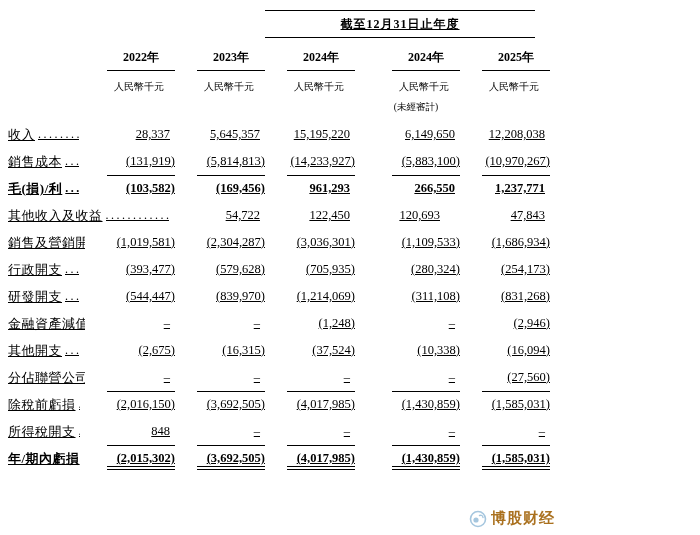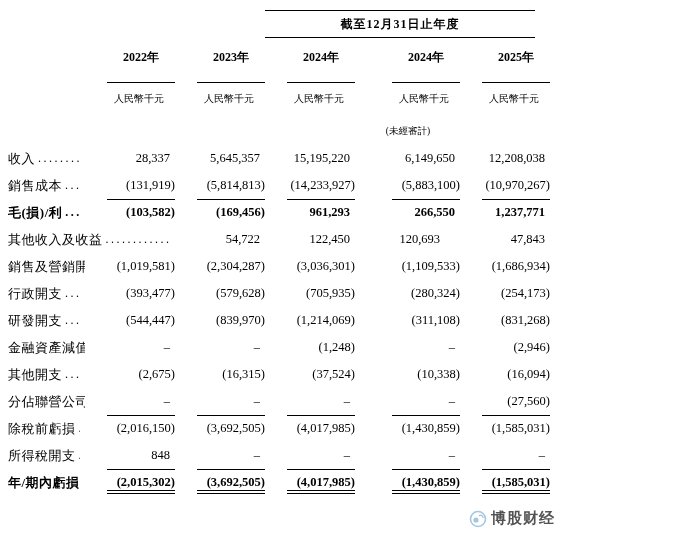--- a/index.html
+++ b/index.html
@@ -1,45 +1,45 @@
 <!DOCTYPE html>
 <html><head>
 <meta charset="utf-8">
 <style>
   html,body { margin:0; padding:0; background:#ffffff; }
   body {
     width:700px; height:535px; overflow:hidden; position:relative;
     font-family:"Liberation Serif","DejaVu Serif",serif; color:#000;
   }
-  .sheet { position:relative; width:560px; height:535px; box-sizing:border-box; padding:8px 10px 0 8px; }
+  .sheet { position:relative; width:560px; height:535px; box-sizing:border-box; padding:8px 10px 0 8px;text-decoration:underline; }
 
   
   .head-row { display:flex; margin-top:2px; }
   .head-spacer { flex:1; }
   .group {
     border-top:1px solid #000; border-bottom:1px solid #000;
     text-align:center; font-weight:bold; font-size:12px; letter-spacing:1px;
     padding:5px 0 4px;
   }
   .g1 { width:270px; }
   .head-gap { width:15px; }
   .g2 { width:180px; }
 
   .years-row, .units-row, .notes-row { display:flex; }
   .years-row { margin-top:9px; }
   .units-row { margin-top:5px; }
-  .notes-row { margin-top:14px; height:14px;gap:8px; }
+  .notes-row { margin-top:2px; height:14px; }
   .flex-spacer { flex:1; }
 
   .val { width:90px; text-align:right; white-space:nowrap; position:relative; box-sizing:border-box; }
   .gapped { margin-left:15px; }
 
   .year-label {
     display:inline-block; width:68px; text-align:center; font-weight:bold; font-size:12px;
-    border-bottom:1px solid #000; padding-bottom:16px;
+    border-bottom:1px solid #000; padding-bottom:4px;
   }
   .unit-label { display:inline-block; width:72px; text-align:center; font-size:10px; }
   .note-label { display:inline-block; width:88px; text-align:center; font-size:9.5px; }
 
   
   .rows { margin-top:11px; }
   .row { display:flex; height:27px; line-height:27px; font-size:13px; }
   .row .val { font-size:12.5px; }
   .row.bold { font-weight:bold; }
   .label-col { flex:1; display:flex; overflow:hidden; }
@@ -57,21 +57,21 @@
   }
   .row.final .val::after {
     content:""; position:absolute; bottom:2px; right:0; width:68px; height:2px;
     border-top:1px solid #000; border-bottom:1px solid #000;
   }
 
   
   .watermark {
     position:absolute; right:5px; bottom:7px; z-index:5;
     display:flex; align-items:center; gap:4px;
-    color:#404040; font-size:15px; font-weight:bold; letter-spacing:1px; opacity:0.9;
+    color:#a16207; font-size:15px; font-weight:bold; letter-spacing:1px; opacity:0.9;
     font-family:"Liberation Sans","DejaVu Sans",sans-serif;
   }
   .watermark svg { display:block; }
 </style>
 </head>
 <body>
 
 <div class="sheet">
 
   <div class="head-row">

